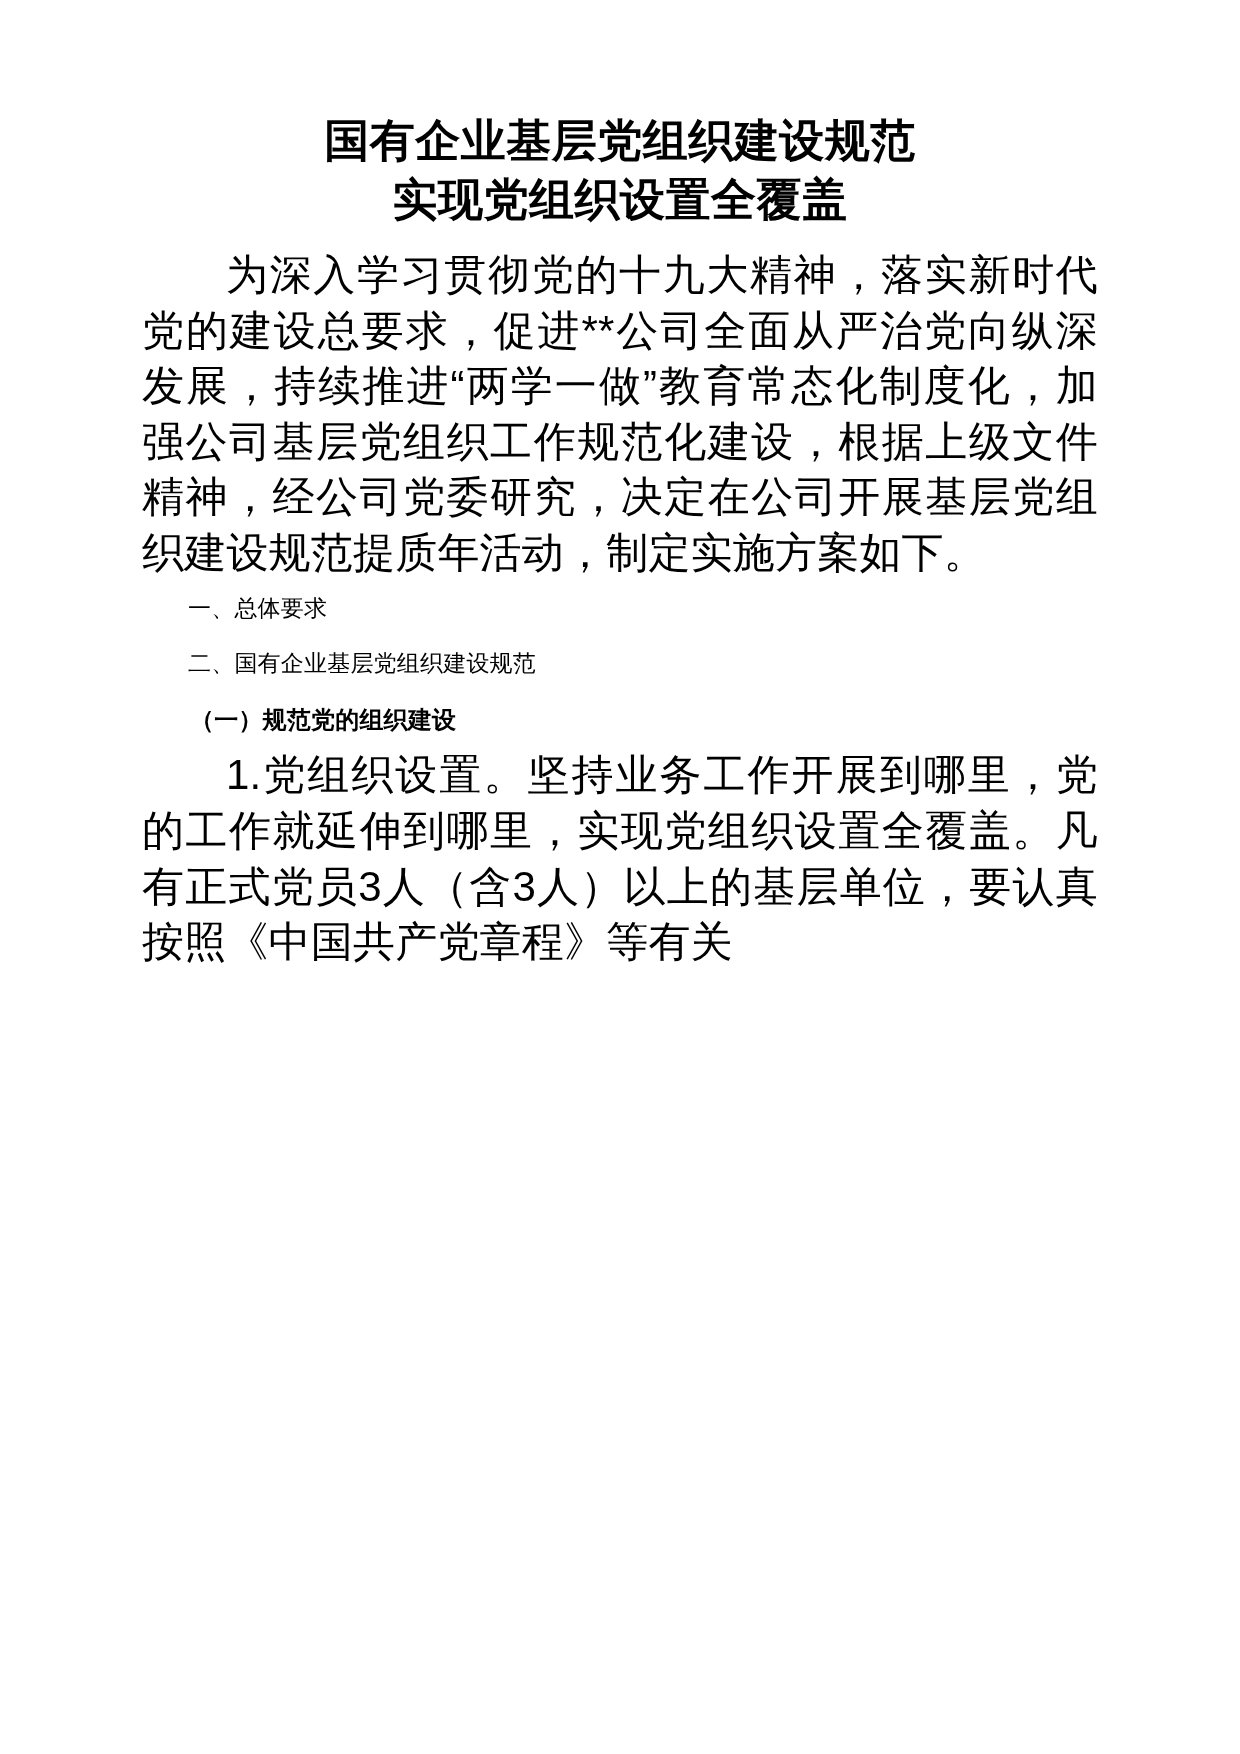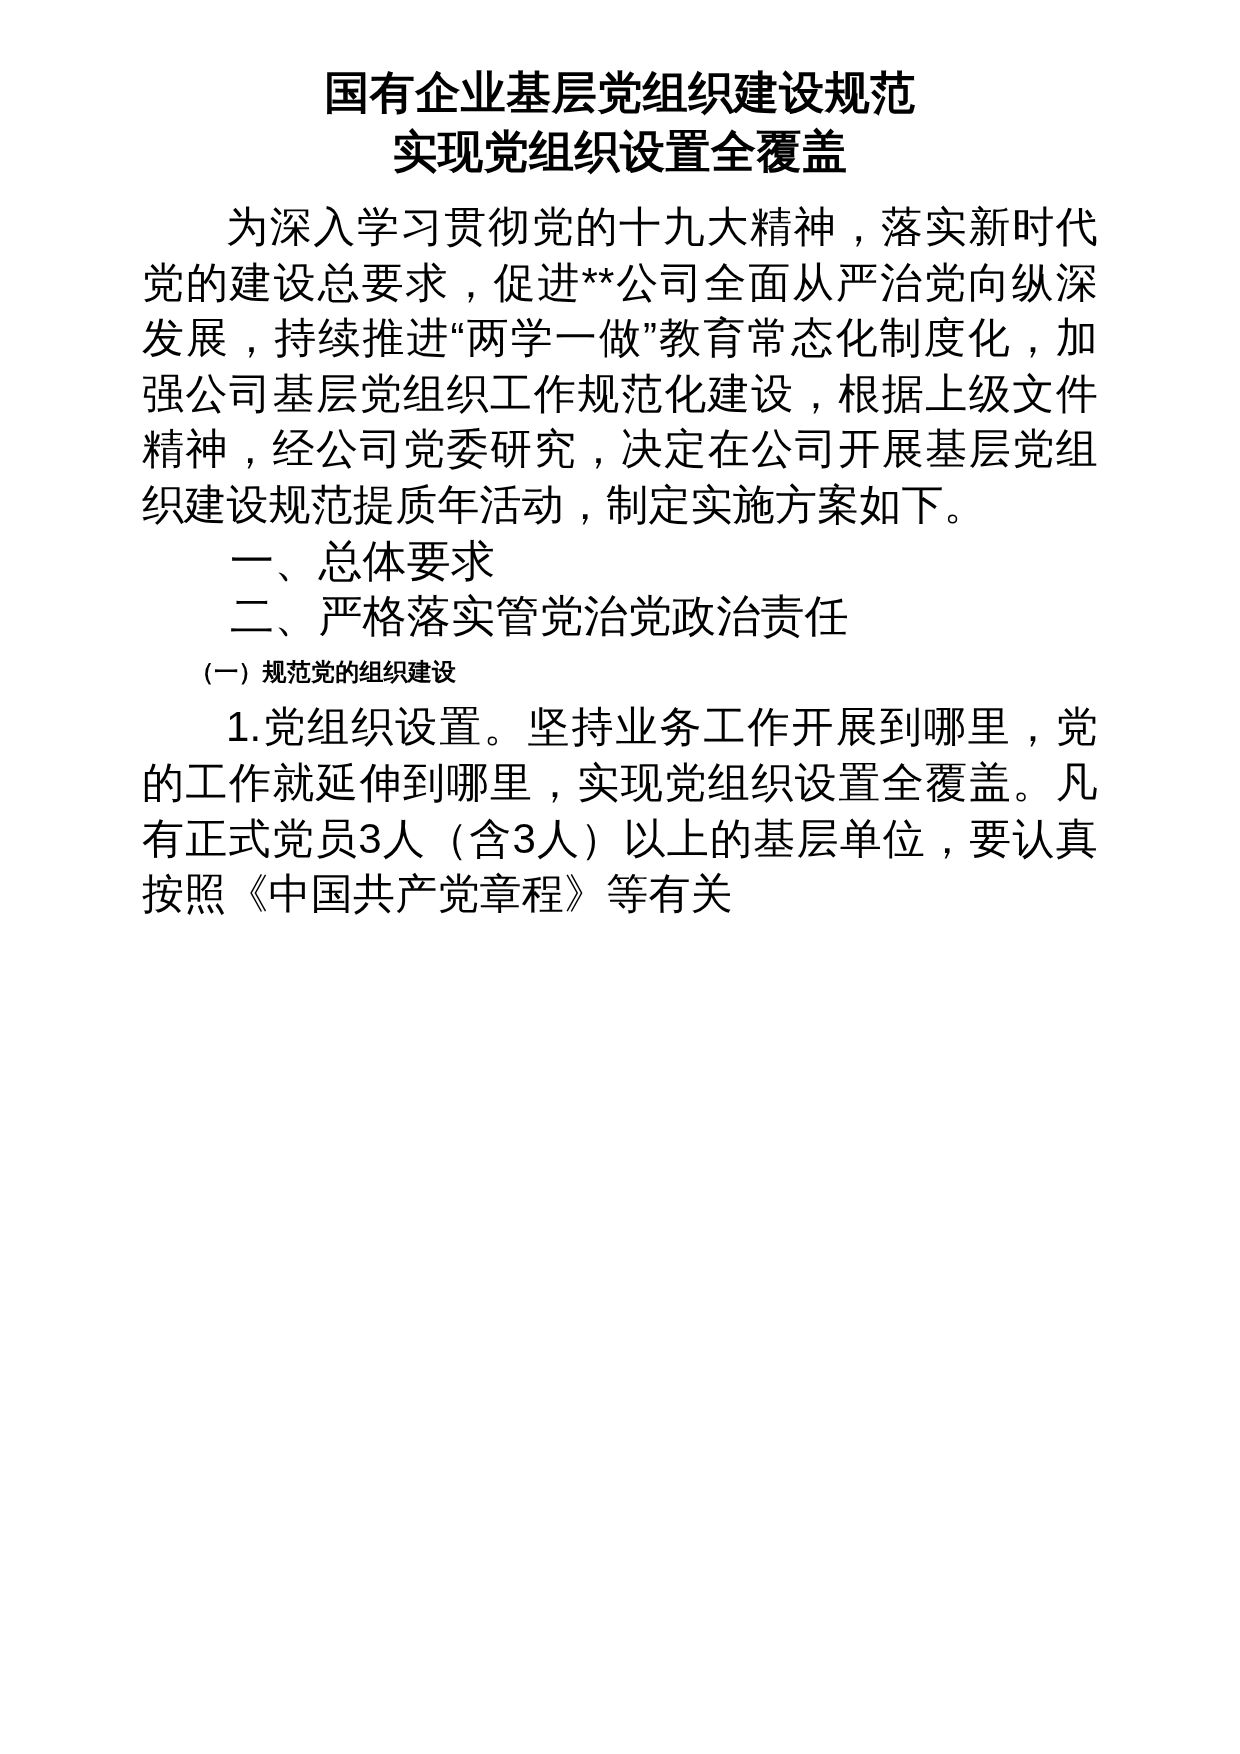--- a/index.html
+++ b/index.html
@@ -27,41 +27,41 @@
     top: 0;
     width: 956px;
   }
   .doc-title {
     text-align: center;
     font-size: 45px;
     font-weight: 700;
     line-height: 1.30;
     letter-spacing: 0.5px;
     margin: 0;
-    padding-top: 64px;
+    padding-top: 112px;
   }
   .doc-title .tline {
     display: block;
     white-space: nowrap;
   }
   p.para {
     margin: 0;
     font-size: 42px;
     line-height: 55.6px;
     text-align: justify;
     text-justify: inter-ideograph;
     text-indent: 2em;
     letter-spacing: 0.2px;
   }
   p.para.first-body {
     margin-top: 18px;
   }
   p.heading-num {
     margin: 0;
-    font-size: 44px;
+    font-size: 23px;
     line-height: 55.6px;
     text-indent: 2em;
     letter-spacing: 0.2px;
   }
   p.heading-bold {
     margin: 0;
     font-size: 24px;
     line-height: 55.6px;
     text-indent: 2em;
     font-weight: 700;
@@ -80,20 +80,20 @@
     <h1 class="doc-title">
       <span class="tline">国有企业基层党组织建设规范</span>
       <span class="tline">实现党组织设置全覆盖</span>
     </h1>
 
     <p class="para first-body">为深入学习贯彻党的十九大精神，落实新时代党的建设总要求，促进**公司全面从严治党向纵深发展，持续推进“两学一做”教育常态化制度化，加强公司基层党组织工作规范化建设，根据上级文件精神，经公司党委研究，决定在公司开展基层党组织建设规范提质年活动，制定实施方案如下。</p>
 
     <p class="heading-num">一、总体要求</p>
 
 
-    <p class="heading-num">二、严格落实管党治党政治责任</p>
+    <p class="heading-num">二、国有企业基层党组织建设规范</p>
 
     <p class="heading-bold">（一）规范党的组织建设</p>
 
     <p class="para"><span class="lead">1.党组织设置。</span><span>坚持业务工作开展到哪里，党的工作就延伸到哪里，实现党组织设置全覆盖。凡有正式党员3人（含3人）以上的基层单位，要认真按照《中国共产党章程》等有关</span></p>
 
   </div>
 </div>
 
 </body></html>

